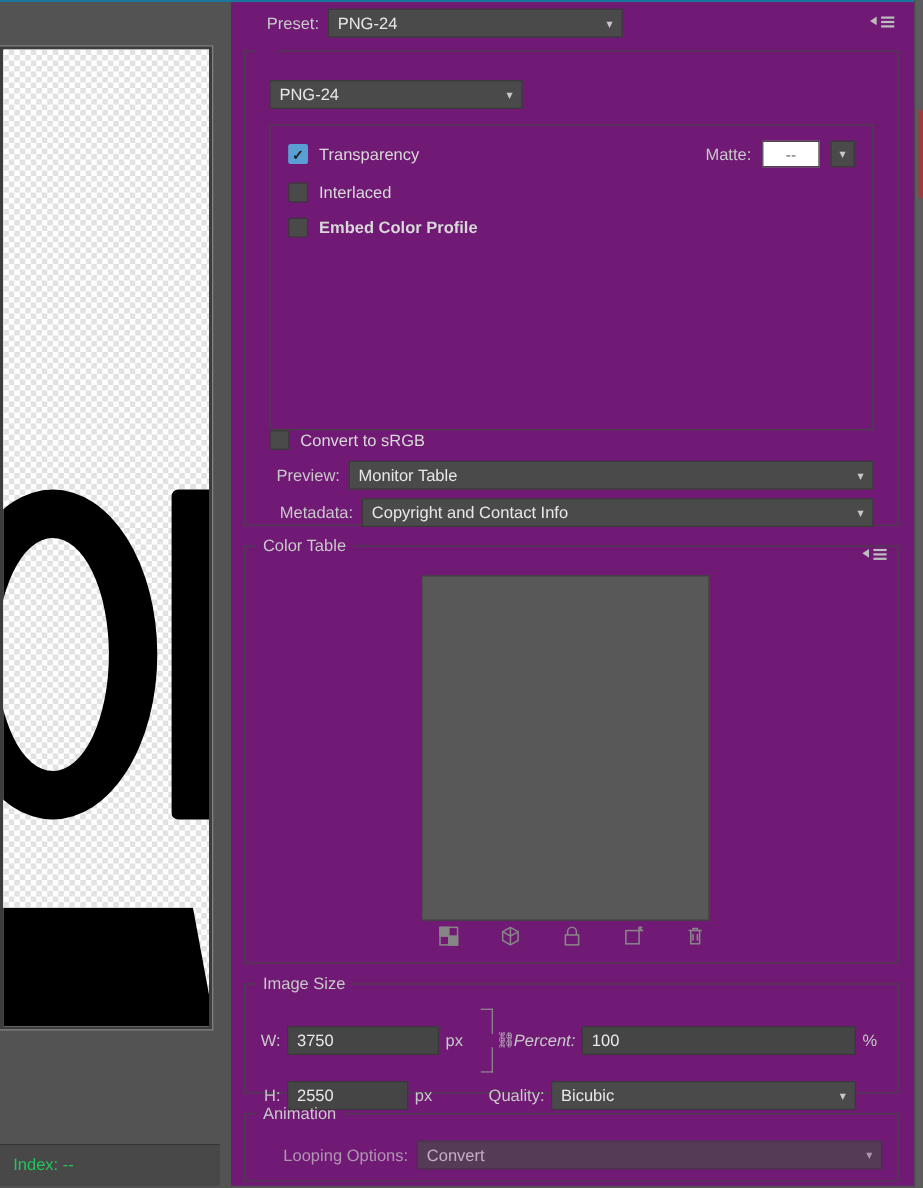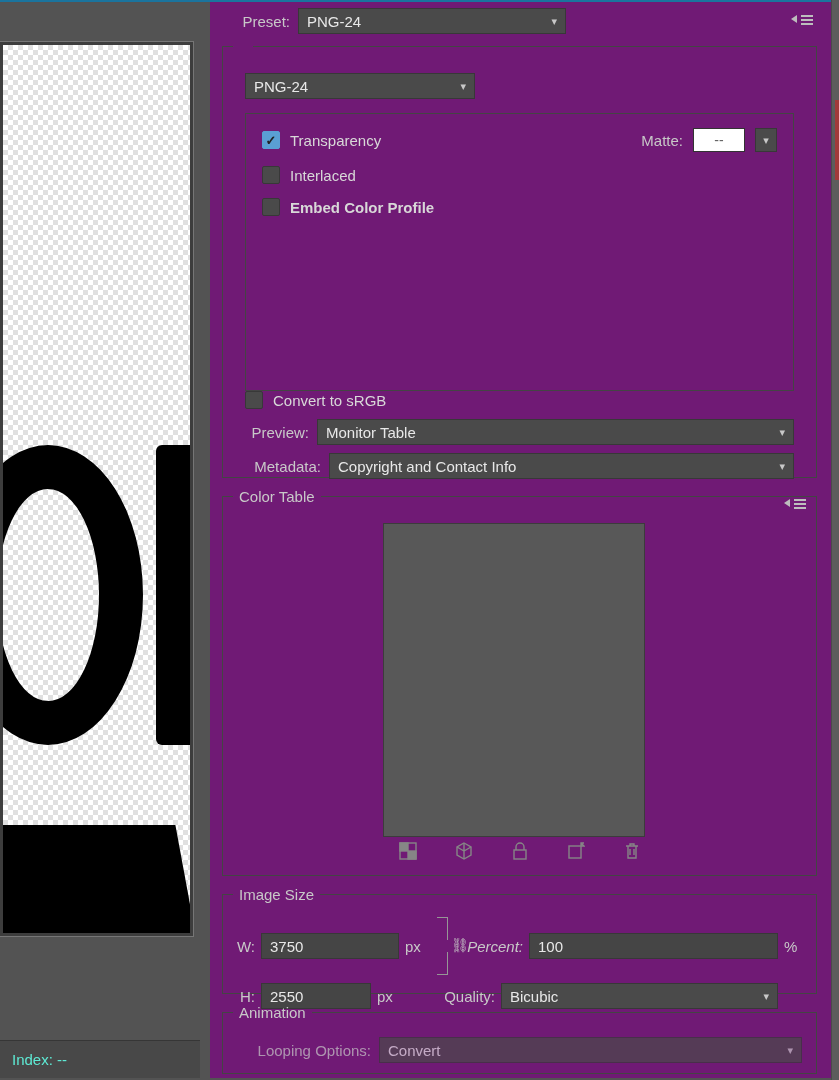--- a/index.html
+++ b/index.html
@@ -15,21 +15,21 @@
   linear-gradient(45deg, transparent 75%, #e0e0e0 75%),
   linear-gradient(-45deg, transparent 75%, #e0e0e0 75%);
   background-size: 10px 10px;
   background-position: 0 0, 0 5px, 5px -5px, -5px 0px;
   background-color: #fff;
 }
 .art { position: absolute; inset: 0; }
 .art .ring { position: absolute; left: -50px; top: 400px; width: 190px; height: 300px; border: 44px solid #000; border-radius: 95px/150px; }
 .art .bar { position: absolute; left: 153px; top: 400px; width: 44px; height: 300px; background: #000; border-radius: 6px; }
 .art .trap { position: absolute; left: -30px; top: 780px; width: 230px; height: 150px; background: #000; clip-path: polygon(12% 0, 88% 0, 100% 100%, 0 100%); }
-.index-bar { position: absolute; left: 0; bottom: 0; width: 200px; height: 38px; background: #484848; border-top: 1px solid #363636; display: flex; align-items: center; padding-left: 12px; font-size: 15px; color: #5eead4; }
+.index-bar { position: absolute; left: 0; bottom: 0; width: 200px; height: 38px; background: #484848; border-top: 1px solid #363636; display: flex; align-items: center; padding-left: 12px; font-size: 15px; color: #22c55e; }
 .right-col { position: absolute; left: 210px; top: 2px; right: 8px; height: 1076px; background: #701a75; }
 .section { position: absolute; left: 12px; right: 14px; }
 fieldset { border: 1px solid #444; padding: 0; margin: 0; position: relative; }
 legend { padding: 0 6px; color: #c8c8c8; font-size: 15px; margin-left: 10px; }
 .row { display: flex; align-items: center; gap: 8px; }
 .label { color: #c8c8c8; font-size: 15px; text-align: right; }
 .select { background: #4a4a4a; border: 1px solid #383838; color: #e8e8e8; height: 26px; display: flex; align-items: center; justify-content: space-between; padding: 0 8px; font-size: 15px; cursor: pointer; }
 .select .chev { font-size: 11px; color: #c8c8c8; }
 .input { background: #454545; border: 1px solid #383838; color: #e8e8e8; height: 26px; padding: 0 8px; font-size: 15px; }
 .checkbox { width: 18px; height: 18px; border: 1px solid #383838; background: #4a4a4a; display: inline-flex; align-items: center; justify-content: center; border-radius: 2px; cursor: pointer; }

